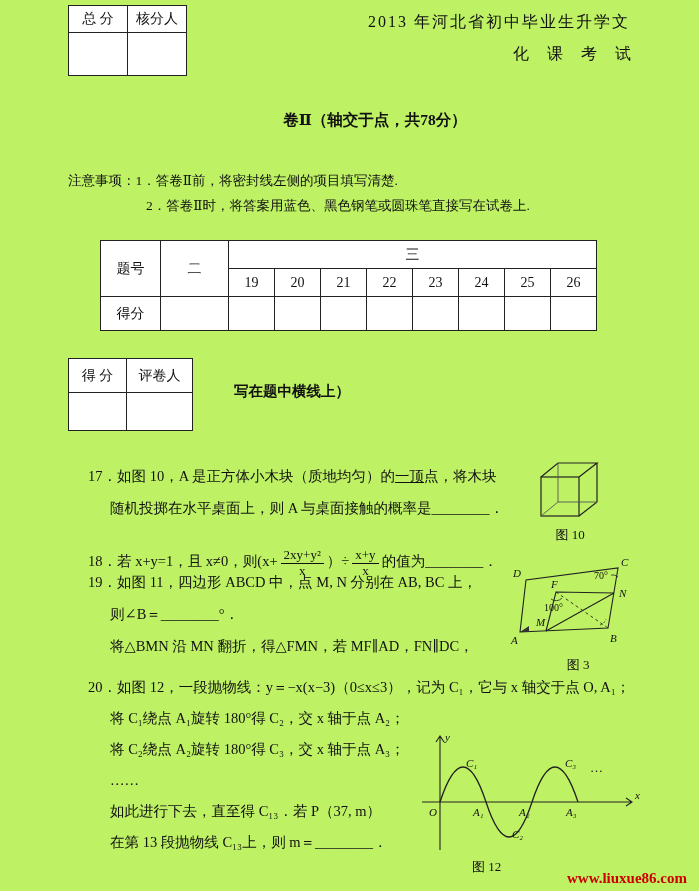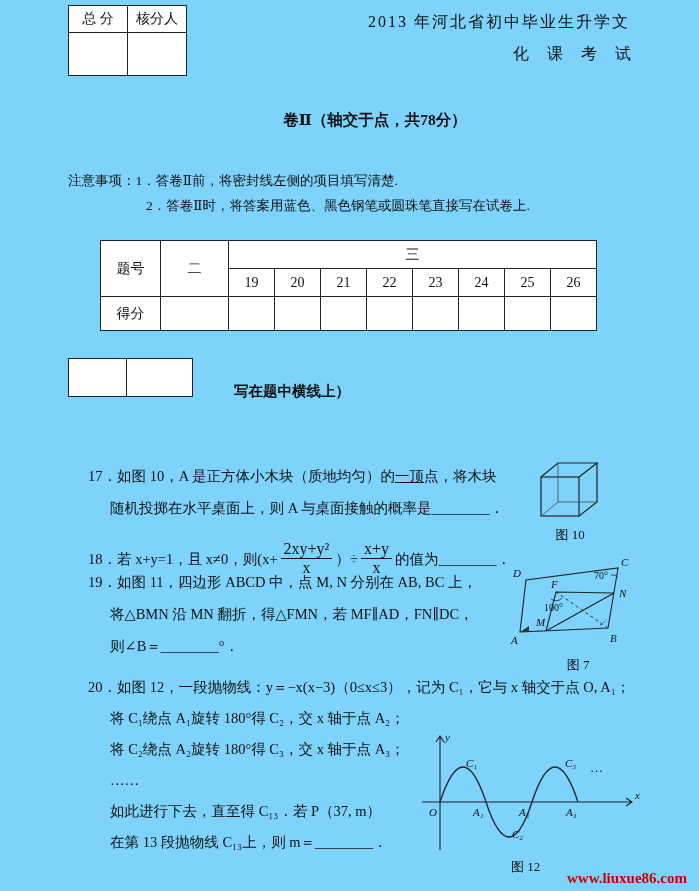--- a/index.html
+++ b/index.html
@@ -1,19 +1,19 @@
 <!DOCTYPE html>
 <html><head>
 <meta charset="utf-8">
 <style>
   *{margin:0;padding:0;box-sizing:border-box}
   html,body{background:#fff}
   body{width:699px;height:891px;position:relative;overflow:hidden;
        font-family:"Liberation Serif","DejaVu Serif",serif;color:#111}
-  .page{position:absolute;inset:0;background:#7dd3fc}
+  .page{position:absolute;inset:0;background:#bef264}
 
   table.box{border-collapse:collapse;position:absolute;background:#fff}
   table.box td{border:1px solid #222;text-align:center;font-size:14px;vertical-align:middle}
 
   .top-box{left:68px;top:5px}
   .top-box td{width:59px;height:27px}
   .top-box .empty-row td{height:43px}
 
   .grader-box{left:68px;top:358px}
   .grader-box td{height:34px}
@@ -46,31 +46,31 @@
   .q{position:absolute;font-size:14.5px}
   .q .ln{white-space:nowrap}
   .q .ind{padding-left:22px}
   .ul{text-decoration:underline}
 
   .q17{left:88px;top:460px;line-height:32px}
   .q18{left:88px;top:540px;white-space:nowrap}
   .q19{left:88px;top:566px;line-height:32px}
   .q20{left:88px;top:672px;line-height:31px;width:600px}
 
-  .frac{display:inline-block;text-align:center;vertical-align:-9px;font-size:16px;
-        line-height:1.15;margin:0 3px}
+  .frac{display:inline-block;text-align:center;vertical-align:-9px;font-size:13px;
+        line-height:1.15;margin:8px 3px}
   .frac .fn{display:block;border-bottom:1px solid #111;padding:0 3px}
   .frac .fd{display:block}
 
   .fig{position:absolute;text-align:center}
   .fig .cap{font-size:13px;margin-top:2px}
   .fig10{left:530px;top:458px;width:80px}
   .fig11{left:510px;top:556px;width:136px}
   .fig12{left:416px;top:724px;width:232px;text-align:left}
-  .fig12 .cap{margin-left:95px}
+  .fig12 .cap{margin-left:56px}
   .fig svg text{font-family:"Liberation Serif","DejaVu Serif",serif;font-size:11px;font-style:italic;fill:#111}
   .fig svg text.ang{font-style:normal;font-size:10px}
   .fig svg text.dots{font-style:normal;font-size:13px}
 
   .wm{position:absolute;right:12px;bottom:4px;text-align:right;color:#cc0000}
   .wm .site{font-size:20px;font-weight:bold;letter-spacing:2px}
   .wm .url{font-size:15px;font-weight:bold}
 </style>
 </head>
 <body>
@@ -138,20 +138,24 @@
         <td></td>
         <td></td>
         <td></td>
         <td></td>
       </tr>
     </tbody>
   </table>
 
   <table class="box grader-box">
     <tbody>
+      <tr>
+        <td>得 分</td>
+        <td>评卷人</td>
+      </tr>
       <tr class="empty-row">
         <td></td>
         <td></td>
       </tr>
     </tbody>
   </table>
 
   <div class="sec">
     <div class="l2">写在题中横线上）</div>
   </div>
@@ -174,22 +178,22 @@
     </svg>
     <div class="cap">图 10</div>
   </div>
 
   <div class="q q18">
     <span>18．若 x+y=1，且 x≠0，则(x+</span><span class="frac"><span class="fn">2xy+y²</span><span class="fd">x</span></span><span>）÷</span><span class="frac"><span class="fn">x+y</span><span class="fd">x</span></span><span>的值为________．</span>
   </div>
 
   <div class="q q19">
     <div class="ln">19．如图 11，四边形 ABCD 中，点 M, N 分别在 AB, BC 上，</div>
+    <div class="ln ind">则∠B＝________°．</div>
     <div class="ln ind">将△BMN 沿 MN 翻折，得△FMN，若 MF∥AD，FN∥DC，</div>
-    <div class="ln ind">则∠B＝________°．</div>
   </div>
 
   <div class="fig fig11">
     <svg width="136" height="94" viewBox="0 0 136 94">
       <g fill="none" stroke="#222" stroke-width="1.1">
         <path d="M10,76 L98,72 L108,12 L16,24 Z"></path>
         <path d="M36,75 L46,36 L104,37"></path>
         <path d="M36,75 L104,37"></path>
         <path d="M46,36 L98,72" stroke-dasharray="3,3" stroke-width="0.9"></path>
         <path d="M101,19 A8,8 0 0 1 108,21" stroke-width="0.8"></path>
@@ -200,21 +204,21 @@
       <text x="3" y="21">D</text>
       <text x="111" y="10">C</text>
       <text x="109" y="41">N</text>
       <text x="41" y="32">F</text>
       <text x="26" y="70">M</text>
       <text x="1" y="88">A</text>
       <text x="100" y="86">B</text>
       <text class="ang" x="84" y="23">70°</text>
       <text class="ang" x="34" y="55">100°</text>
     </svg>
-    <div class="cap">图 7</div>
+    <div class="cap">图 3</div>
   </div>
 
   <div class="q q20">
     <div class="ln">20．如图 12，一段抛物线：y＝−x(x−3)（0≤x≤3），记为 C₁，它与 x 轴交于点 O, A₁；</div>
     <div class="ln ind">将 C₁绕点 A₁旋转 180°得 C₂，交 x 轴于点 A₂；</div>
     <div class="ln ind">将 C₂绕点 A₂旋转 180°得 C₃，交 x 轴于点 A₃；</div>
     <div class="ln ind">……</div>
     <div class="ln ind">如此进行下去，直至得 C₁₃．若 P（37, m）</div>
     <div class="ln ind">在第 13 段抛物线 C₁₃上，则 m＝________．</div>
   </div>

